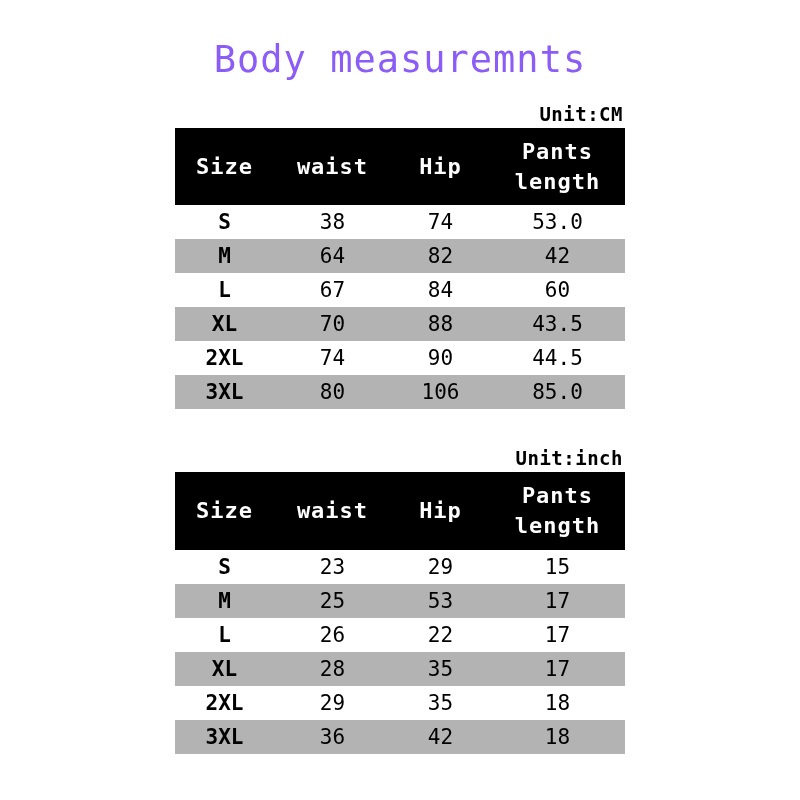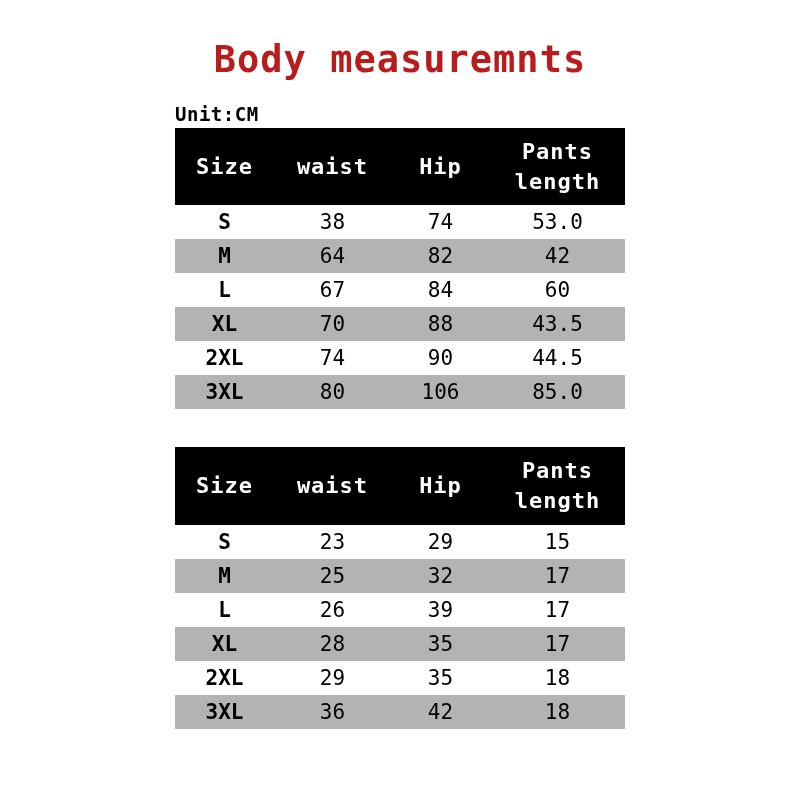--- a/index.html
+++ b/index.html
@@ -17,38 +17,38 @@
   .page {
     position: relative;
     width: 800px;
     height: 800px;
     box-sizing: border-box;
   }
   .title {
     text-align: center;
     font-family: "DejaVu Sans Mono", monospace;
     font-size: 37px;
-    font-weight: bold;
+    font-weight: normal;
     letter-spacing: 1px;
     margin-top: 38px;
     margin-bottom: 0;
-    color: #b91c1c;
+    color: #8b5cf6;
   }
   .table-block {
     width: 450px;
     margin: 0 auto;
   }
   .block-cm {
     margin-top: 22px;
   }
   .block-inch {
     margin-top: 38px;
   }
   .unit {
-    text-align: left;
+    text-align: right;
     font-family: "DejaVu Sans Mono", monospace;
     font-size: 19px;
     font-weight: bold;
     letter-spacing: 0.5px;
     padding-right: 2px;
     padding-bottom: 3px;
   }
   table.size-table {
     width: 450px;
     border-collapse: collapse;
@@ -148,20 +148,21 @@
           <td class="size-col">3XL</td>
           <td>80</td>
           <td>106</td>
           <td>85.0</td>
         </tr>
       </tbody>
     </table>
   </div>
 
   <div class="table-block block-inch">
+    <div class="unit">Unit:inch</div>
     <table class="size-table">
       <colgroup>
         <col class="col-size">
           <col class="col-waist">
           <col class="col-hip">
           <col class="col-pants">
       </colgroup>
       <thead>
         <tr>
           <th>Size</th>
@@ -173,27 +174,27 @@
       <tbody>
         <tr class="odd">
           <td class="size-col">S</td>
           <td>23</td>
           <td>29</td>
           <td>15</td>
         </tr>
         <tr class="even">
           <td class="size-col">M</td>
           <td>25</td>
-          <td>32</td>
+          <td>53</td>
           <td>17</td>
         </tr>
         <tr class="odd">
           <td class="size-col">L</td>
           <td>26</td>
-          <td>39</td>
+          <td>22</td>
           <td>17</td>
         </tr>
         <tr class="even">
           <td class="size-col">XL</td>
           <td>28</td>
           <td>35</td>
           <td>17</td>
         </tr>
         <tr class="odd">
           <td class="size-col">2XL</td>

